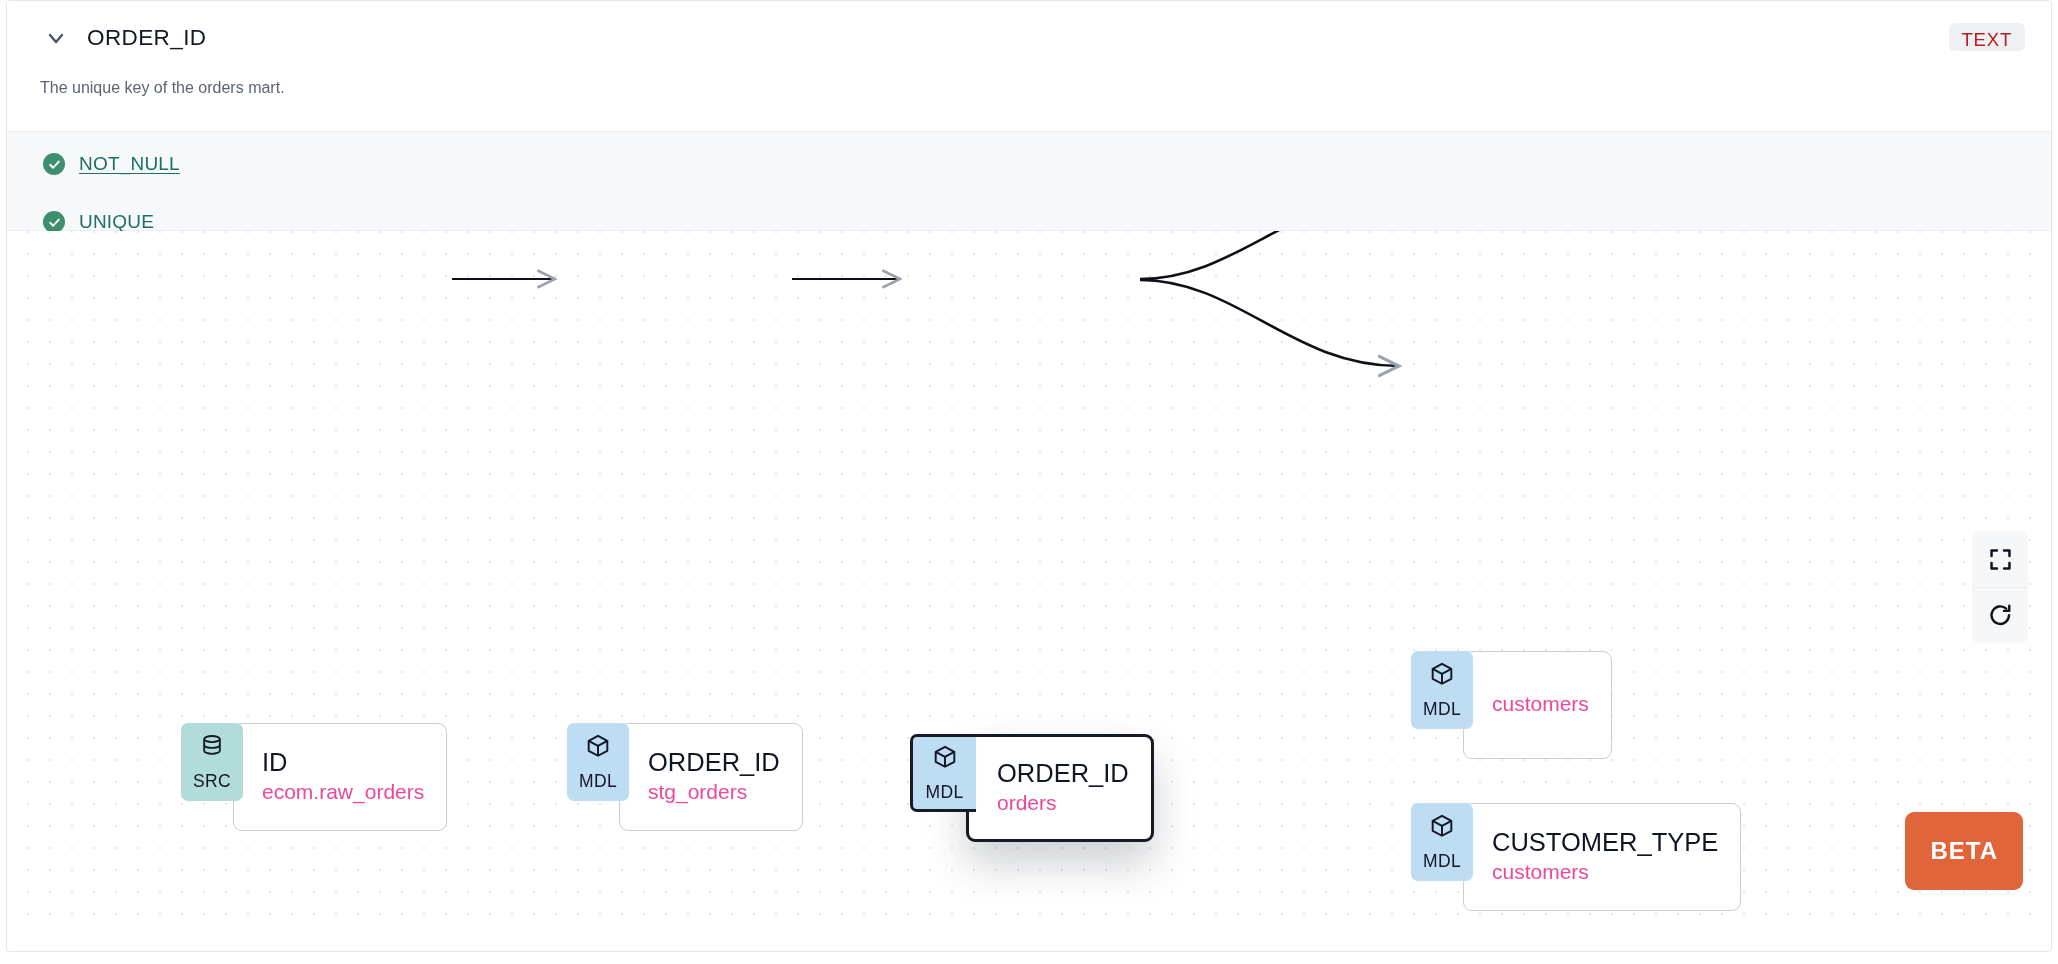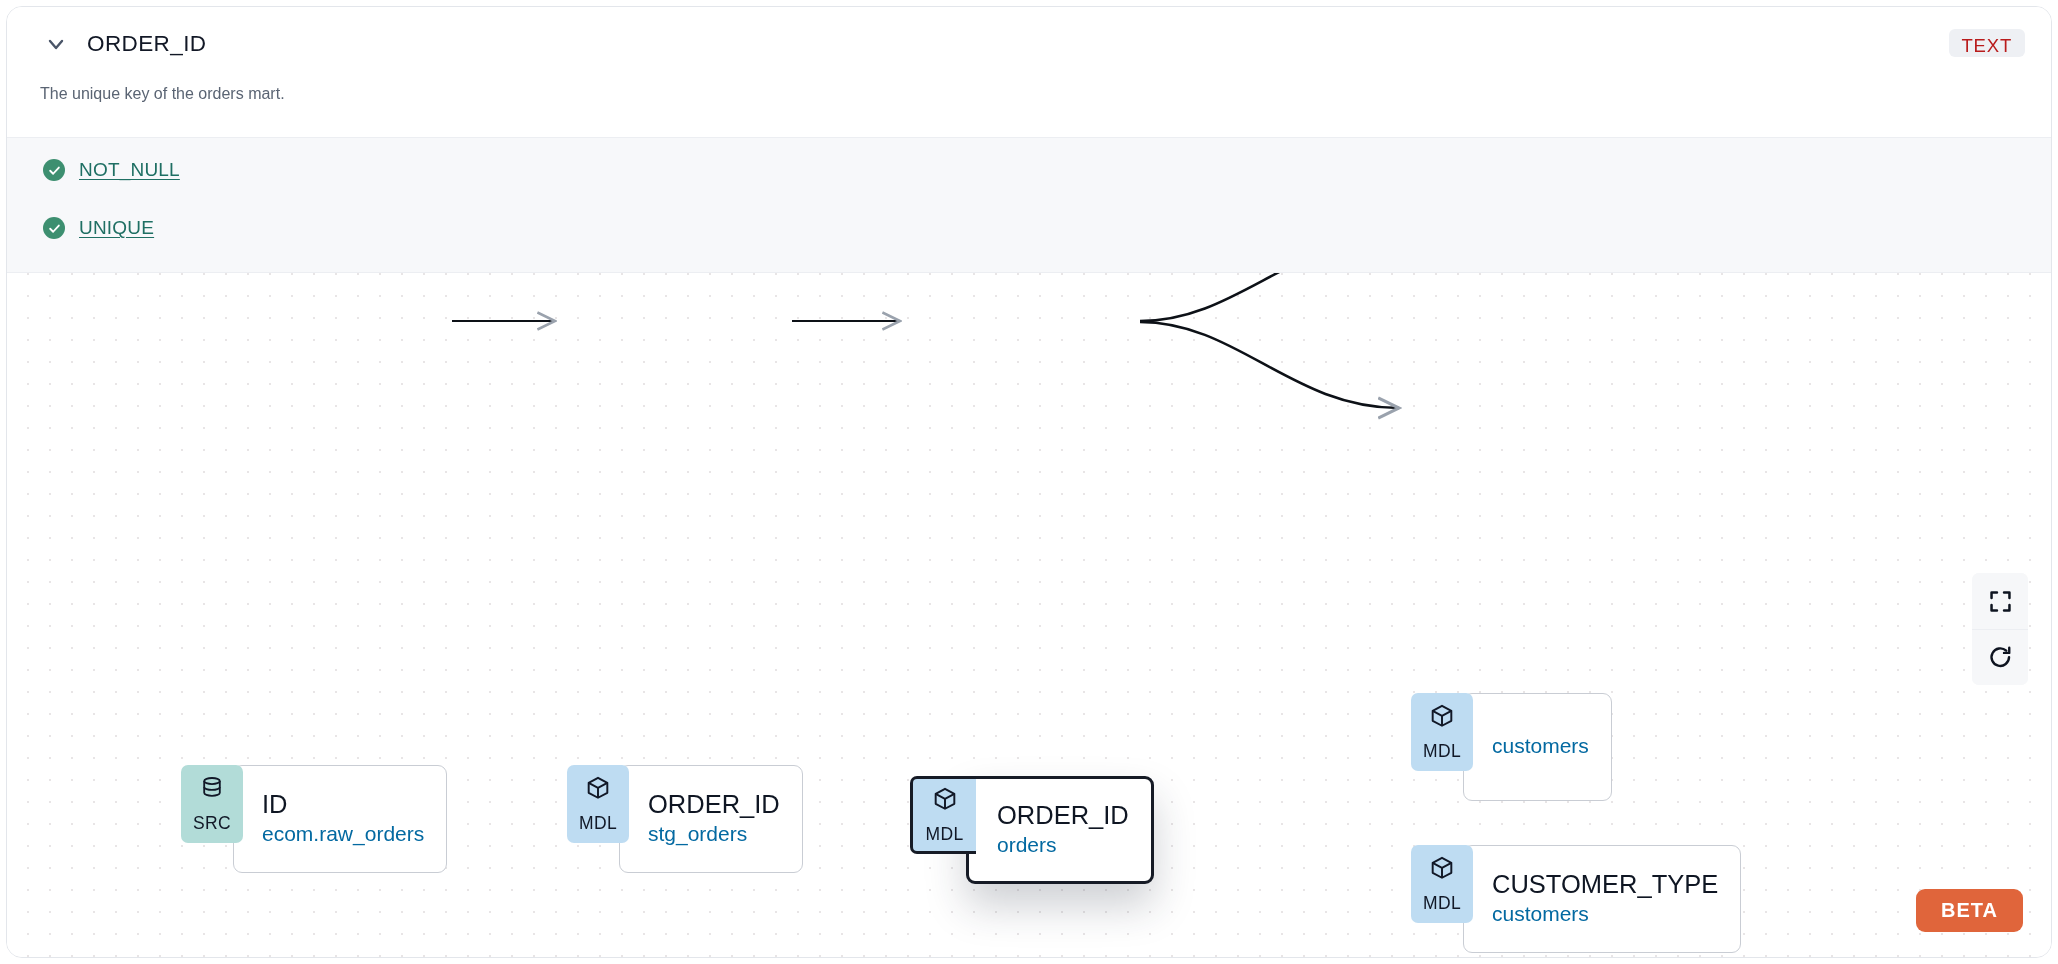--- a/index.html
+++ b/index.html
@@ -6,25 +6,25 @@
   html, body {
     margin: 0; padding: 0;
     width: 2058px; height: 964px;
     background: #ffffff;
     font-family: "Liberation Sans", sans-serif;
     -webkit-font-smoothing: antialiased;
   }
 
   .panel {
     position: absolute;
-    left: 6px; top: 6px;
+    left: 6px; top: 0;
     width: 2046px; height: 952px;
     background: #ffffff;
     border: 1px solid #e3e6eb;
-    border-radius: 16px;
+    border-radius: 4px;
     overflow: hidden;
   }
 
   
   .header {
     position: relative;
     height: 130px;
     background: #ffffff;
   }
   .hdr-row {
@@ -60,21 +60,21 @@
     position: absolute;
     left: 33px; top: 78px;
     font-size: 16px;
     color: #5a6473;
     font-weight: 400;
   }
 
   
   .tests {
     position: relative;
-    height: 136px;
+    height: 100px;
     background: #f7f8fa;
     border-top: 1px solid #eceef2;
     border-bottom: 1px solid #eceef2;
   }
   .test-row {
     position: absolute;
     left: 36px;
     display: flex;
     align-items: center;
     gap: 14px;
@@ -153,21 +153,21 @@
     z-index: 1;
   }
   .node-name {
     font-size: 25.5px;
     color: #0f1623;
     line-height: 1.15;
     white-space: nowrap;
   }
   .node-sub {
     font-size: 21px;
-    color: #0369a1;
+    color: #ec4899;
     line-height: 1.2;
     white-space: nowrap;
   }
 
   
   .node.focused .node-body {
     border: 3px solid #161b26;
     box-shadow: 0 22px 42px rgba(30,40,60,0.22);
   }
   .node.focused .node-badge {
@@ -202,24 +202,24 @@
     color: #0e1420;
   }
   .ctrl-btn + .ctrl-btn { border-top: 1px solid #eceef2; }
   .ctrl-btn svg { display: block; }
 
   .beta-badge {
     position: absolute;
     right: 28px; bottom: 25px;
     background: #e0653b;
     color: #ffffff;
-    font-size: 20px;
+    font-size: 24px;
     font-weight: 700;
     letter-spacing: 1px;
-    padding: 10px 25px;
+    padding: 25px 25px;
     border-radius: 9px;
     cursor: pointer;
   }
 </style>
 </head>
 <body>
 
 <div class="panel">
 
   <div class="header">

